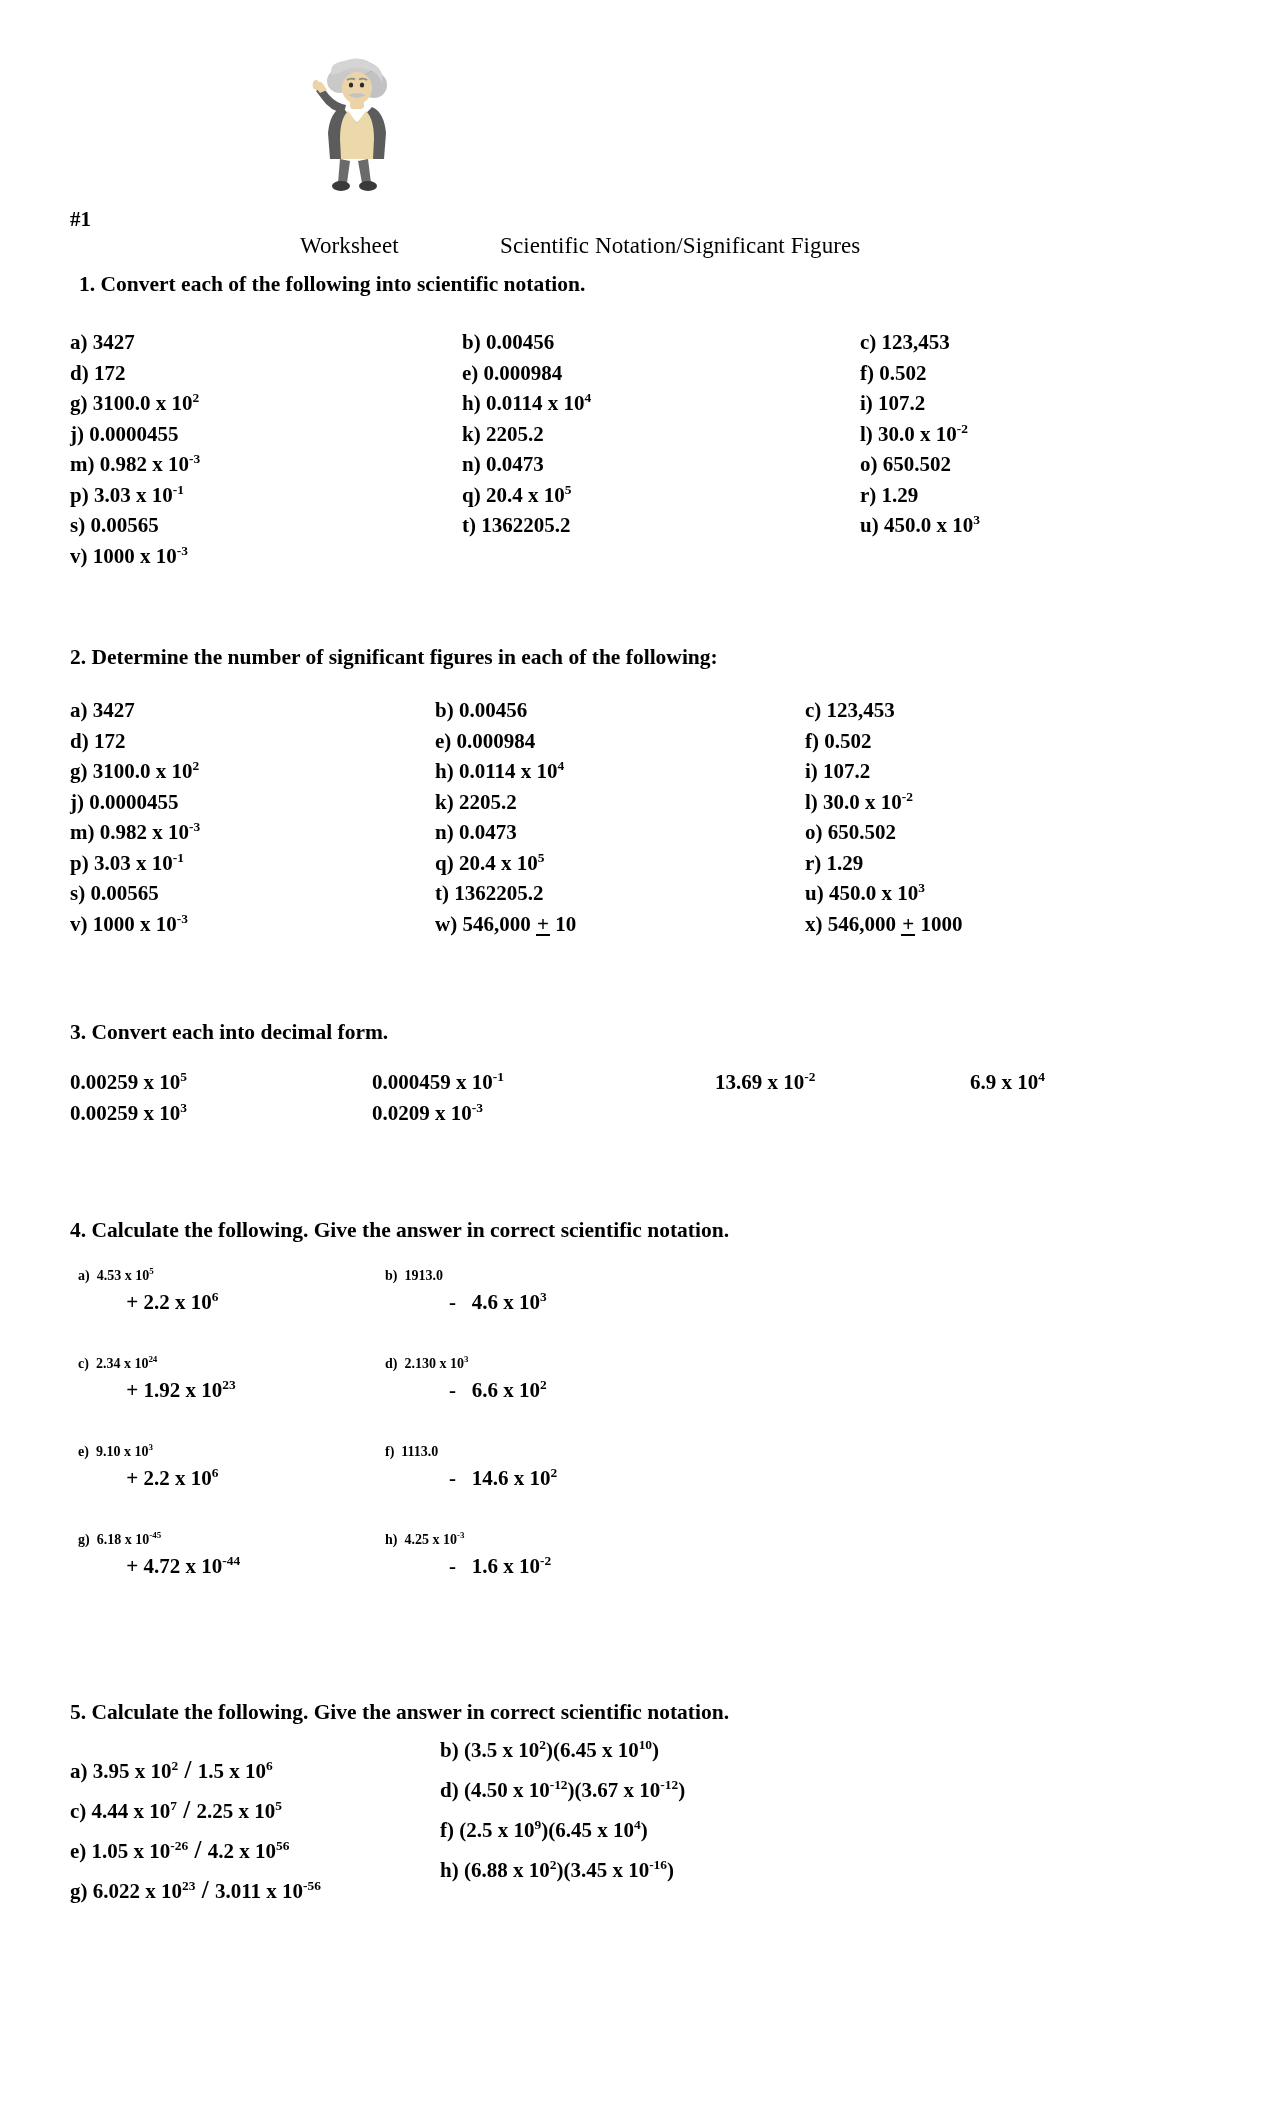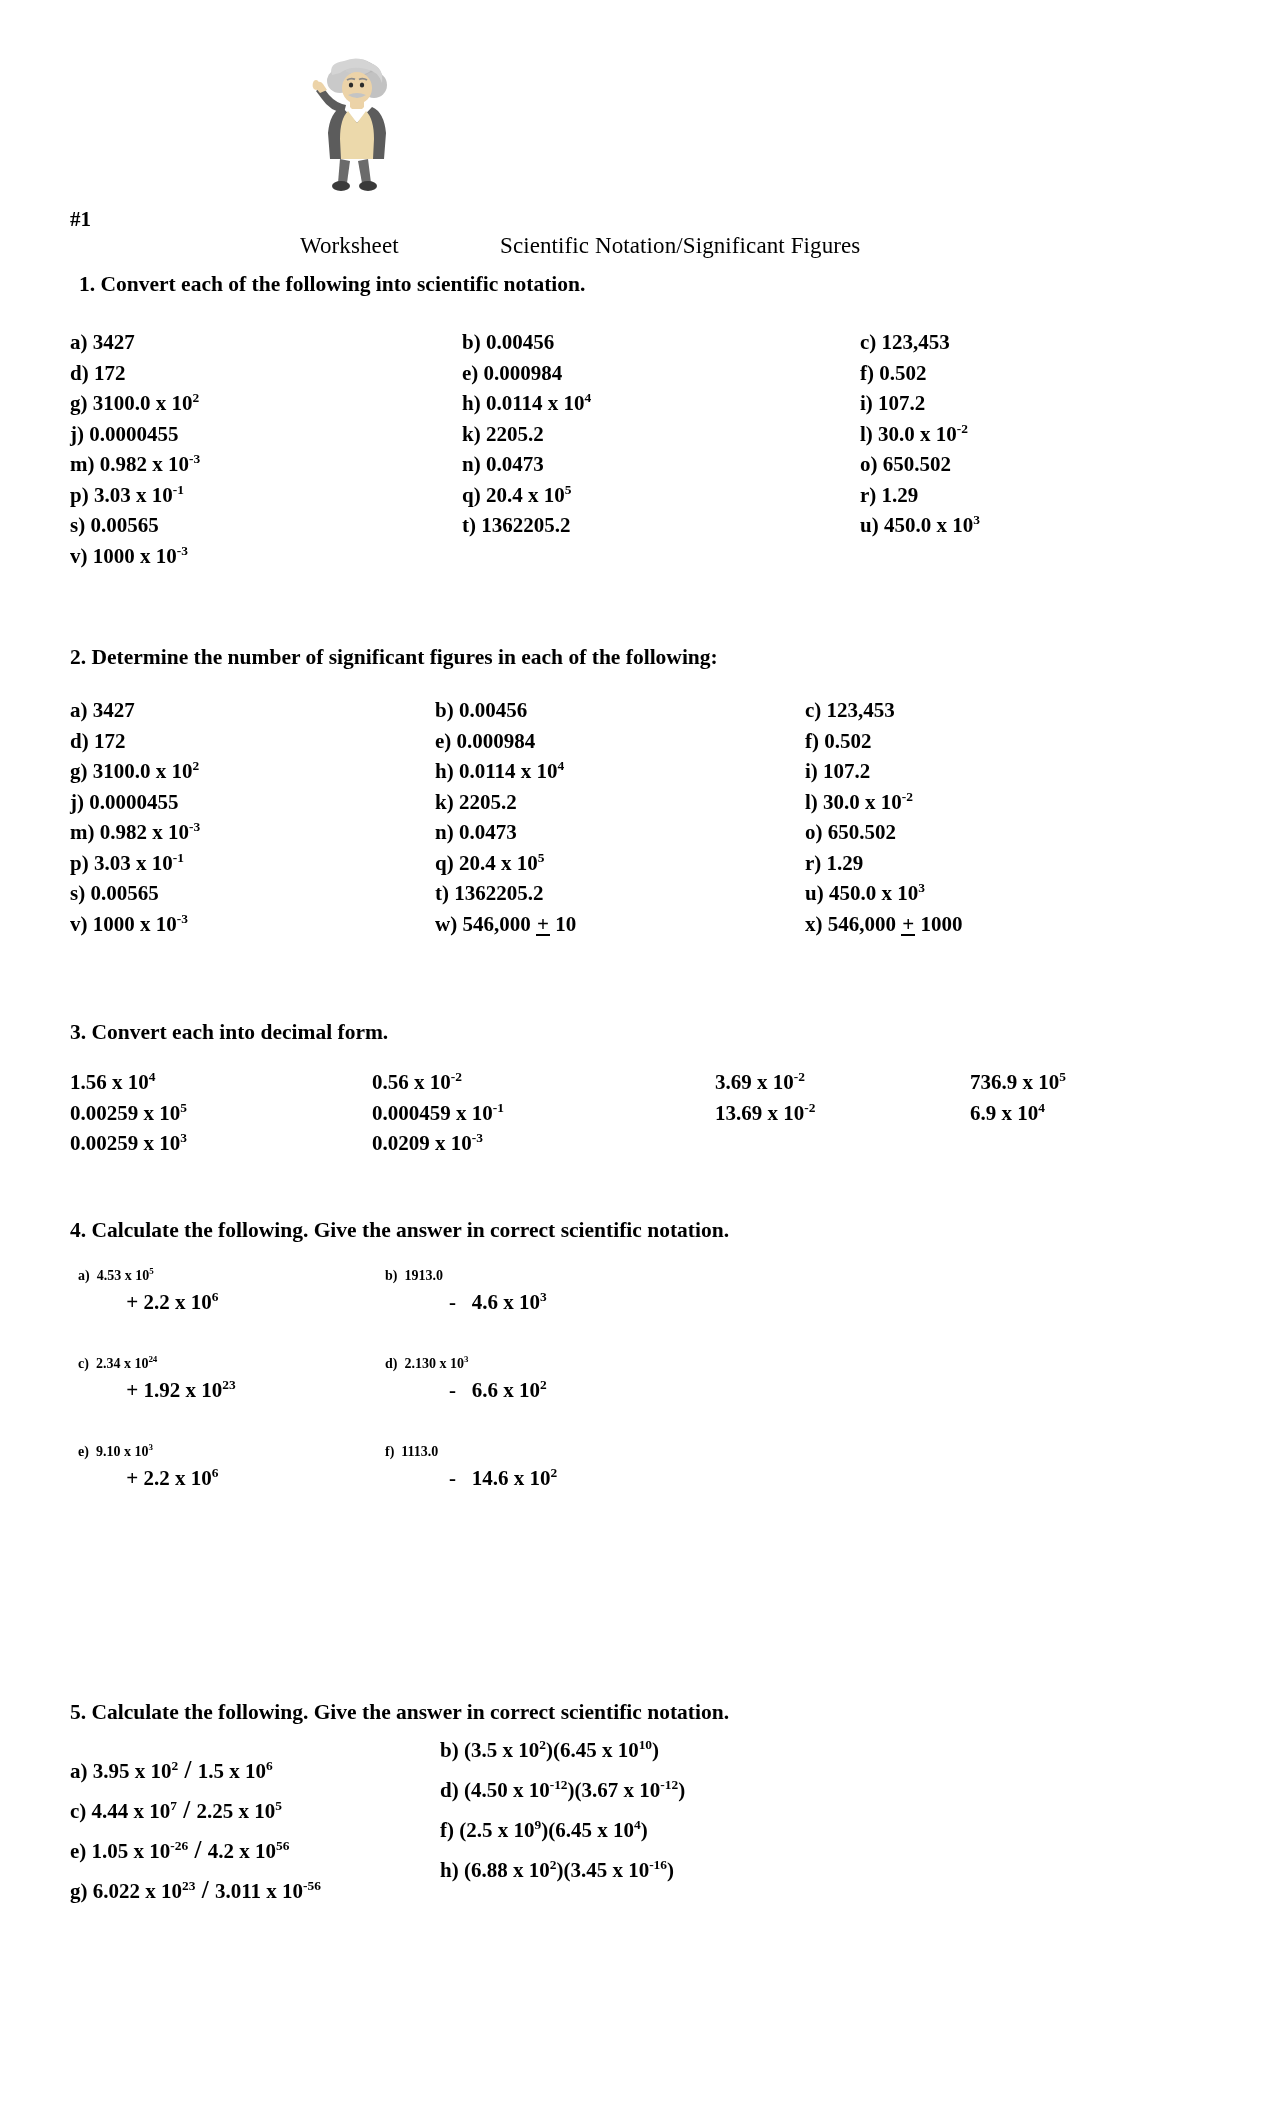--- a/index.html
+++ b/index.html
@@ -289,26 +289,20 @@
       <div class="row">
         <span class="item c1">v) 1000 x 10<sup>-3</sup></span>
         <span class="item c2">w) 546,000 <span class="pm">+</span> 10</span>
         <span class="item c3">x) 546,000 <span class="pm">+</span> 1000</span>
       </div>
     </div>
 
   <div class="q-heading" id="sec3-heading">3. Convert each into decimal form.</div>
   <div class="sec3-grid" id="sec3-grid">
       <div class="row">
-        <span class="item c1">1.56 x 10<sup>4</sup></span>
-        <span class="item c2">0.56 x 10<sup>-2</sup></span>
-        <span class="item c3">3.69 x 10<sup>-2</sup></span>
-        <span class="item c4">736.9 x 10<sup>5</sup></span>
-      </div>
-      <div class="row">
         <span class="item c1">0.00259 x 10<sup>5</sup></span>
         <span class="item c2">0.000459 x 10<sup>-1</sup></span>
         <span class="item c3">13.69 x 10<sup>-2</sup></span>
         <span class="item c4">6.9 x 10<sup>4</sup></span>
       </div>
       <div class="row">
         <span class="item c1">0.00259 x 10<sup>3</sup></span>
         <span class="item c2">0.0209 x 10<sup>-3</sup></span>
       </div>
     </div>
@@ -338,20 +332,30 @@
       <div class="sec4-pair">
         <div class="sec4-left">
           <div class="calc-line1">e)&nbsp;&nbsp;9.10 x 10<sup>3</sup></div>
           <div class="calc-line2">&nbsp;+&nbsp;2.2 x 10<sup>6</sup></div>
         </div>
         <div class="sec4-right">
           <div class="calc-line1">f)&nbsp;&nbsp;1113.0</div>
           <div class="calc-line2">&nbsp;&nbsp;&nbsp;&nbsp;-&nbsp;&nbsp;&nbsp;14.6 x 10<sup>2</sup></div>
         </div>
       </div>
+      <div class="sec4-pair">
+        <div class="sec4-left">
+          <div class="calc-line1">g)&nbsp;&nbsp;6.18 x 10<sup>-45</sup></div>
+          <div class="calc-line2">&nbsp;+&nbsp;4.72 x 10<sup>-44</sup></div>
+        </div>
+        <div class="sec4-right">
+          <div class="calc-line1">h)&nbsp;&nbsp;4.25 x 10<sup>-3</sup></div>
+          <div class="calc-line2">&nbsp;&nbsp;&nbsp;&nbsp;-&nbsp;&nbsp;&nbsp;1.6 x 10<sup>-2</sup></div>
+        </div>
+      </div>
     </div>
 
   <div class="q-heading" id="sec5-heading">5. Calculate the following.  Give the answer in correct scientific notation.</div>
   <div class="sec5-grid" id="sec5-grid">
       <div class="row">
         <span class="item c1">a) 3.95 x 10<sup>2</sup> <span class="slash">/</span> 1.5 x 10<sup>6</sup></span>
         <span class="item c2">b)  (3.5 x 10<sup>2</sup>)(6.45 x 10<sup>10</sup>)</span>
       </div>
       <div class="row">
         <span class="item c1">c) 4.44 x 10<sup>7</sup> <span class="slash">/</span> 2.25 x 10<sup>5</sup></span>

